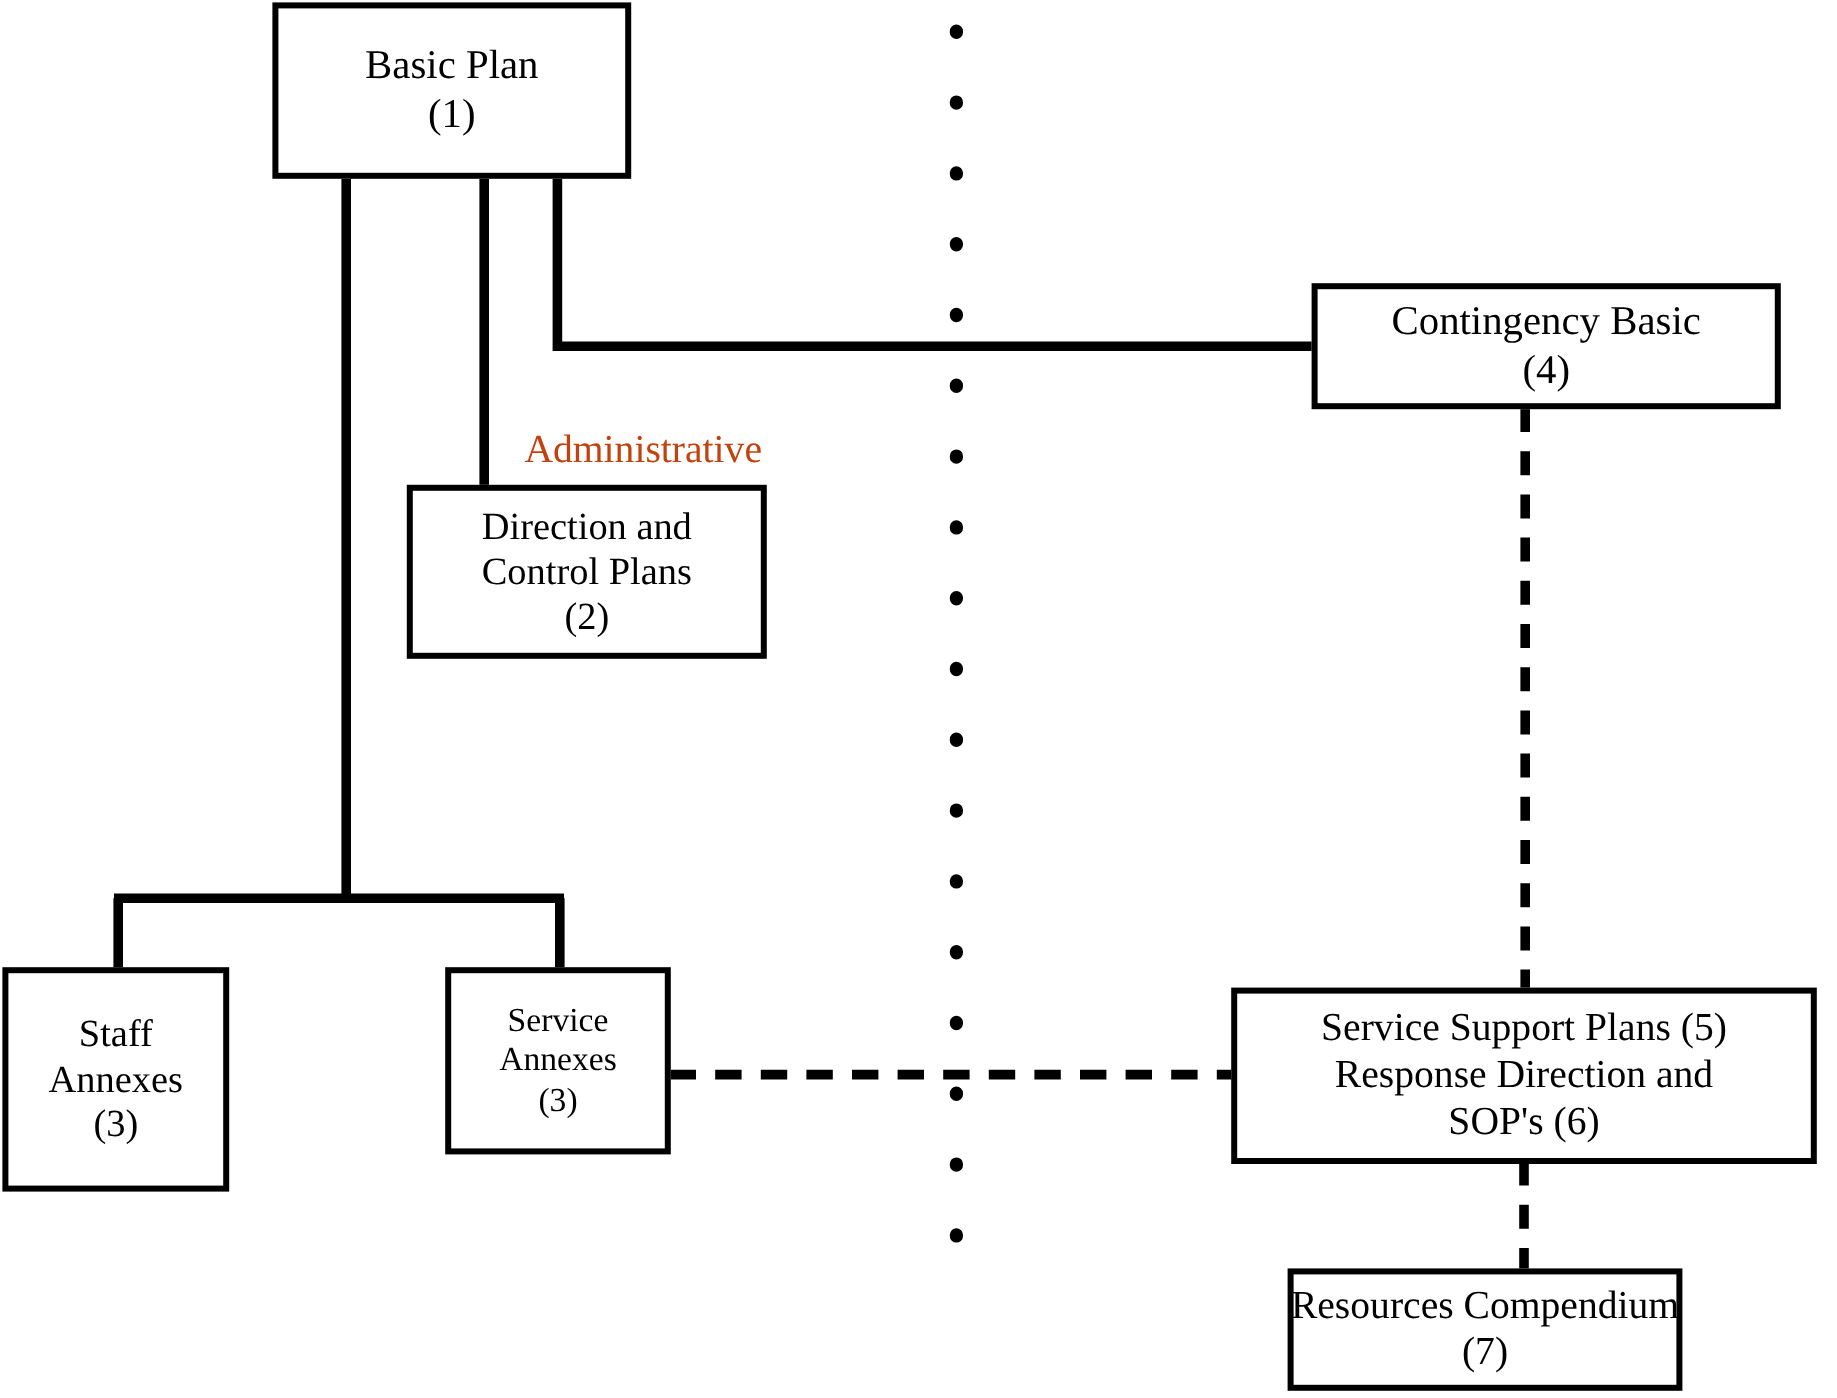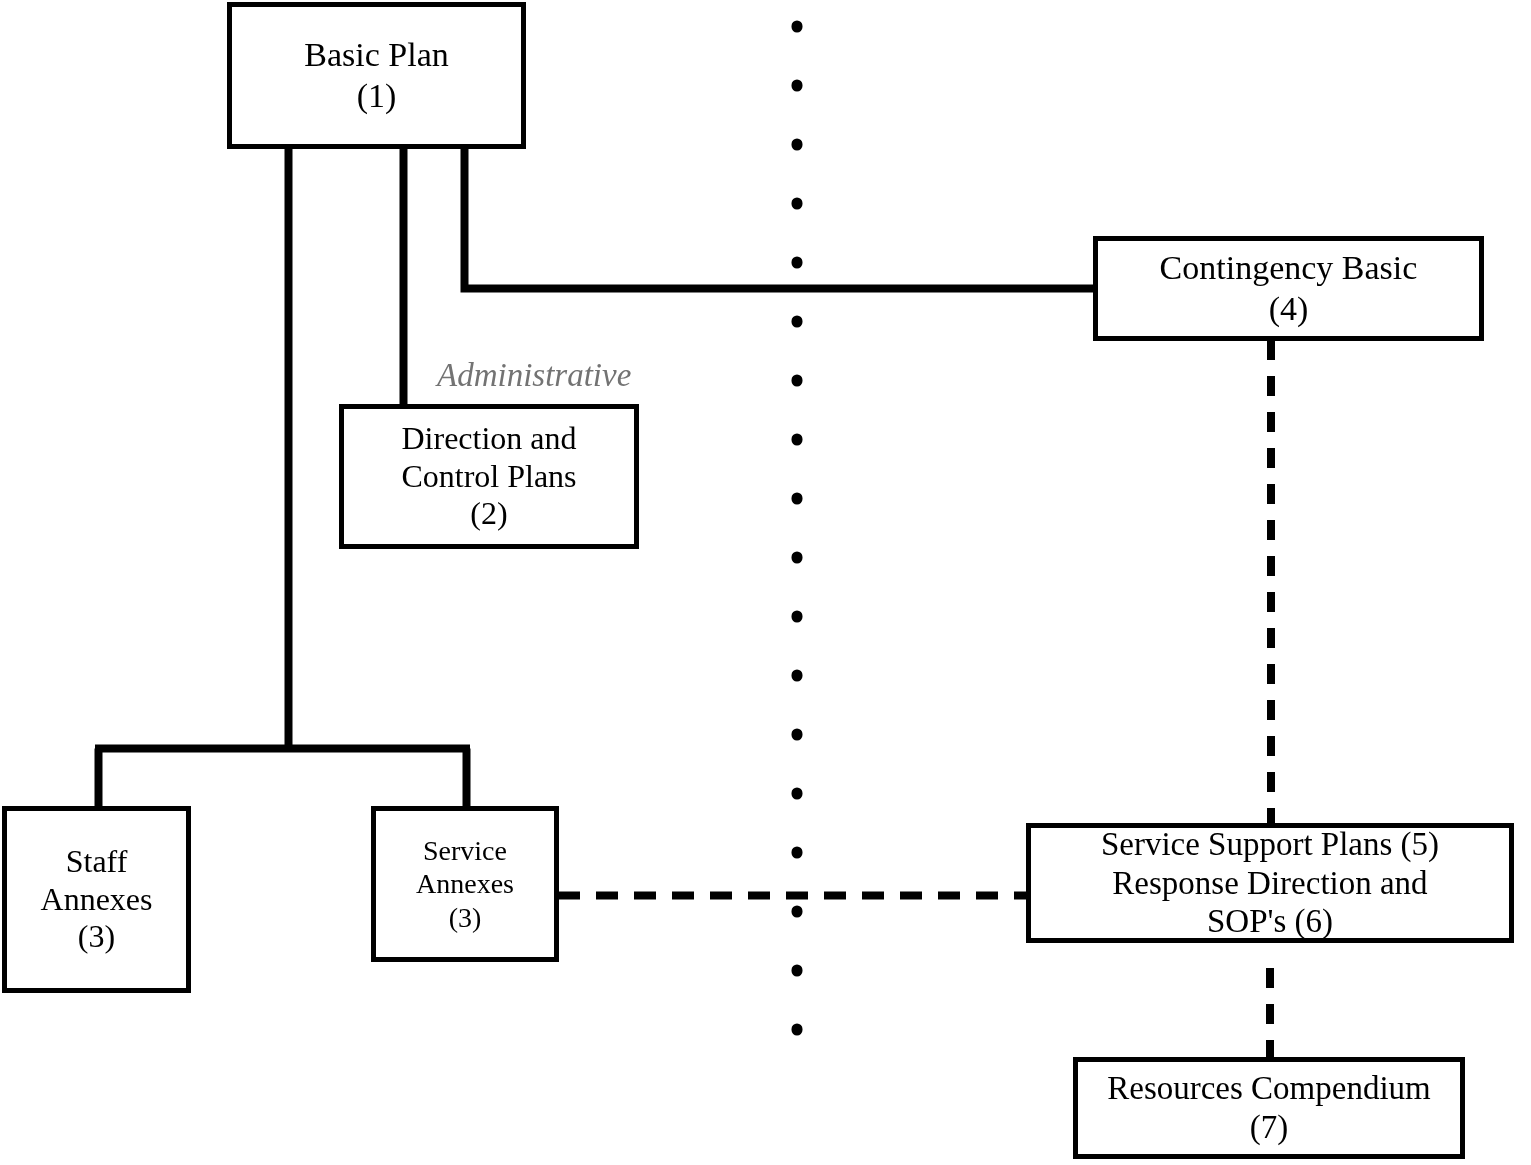--- a/index.html
+++ b/index.html
@@ -38,34 +38,33 @@
     color: #000000;
     line-height: 1.18;
     z-index: 3;
   }
   .node-line {
     display: block;
     white-space: nowrap;
   }
   .free-label {
     position: absolute;
-    color: #737373;
+    color: #c2410c;
     white-space: nowrap;
     z-index: 4;
-    font-style: italic;
   }
 
   
   #node-basic-plan   { left: 227px; top: 2px;    width: 299px; height: 147px; font-size: 34px; }
   #node-contingency  { left: 1093px; top: 236px; width: 391px; height: 105px; font-size: 34px; }
   #node-direction    { left: 339px; top: 404px;  width: 300px; height: 145px; font-size: 32px; text-align: right; }
   #node-staff        { left: 2px;   top: 806px;  width: 189px; height: 187px; font-size: 32px; align-items: center; }
   #node-service      { left: 371px; top: 806px;  width: 188px; height: 156px; font-size: 28px; }
-  #node-support      { left: 1026px; top: 823px; width: 488px; height: 120px; font-size: 33px; }
-  #node-resources    { left: 1073px; top: 1057px; width: 392px; height: 102px; font-size: 33px; }
+  #node-support      { left: 1026px; top: 823px; width: 488px; height: 147px; font-size: 33px; }
+  #node-resources    { left: 1073px; top: 1057px; width: 329px; height: 102px; font-size: 33px; }
 
   #label-administrative { left: 437px; top: 357px; font-size: 33px; }
 </style>
 </head>
 <body>
 
 <div id="diagram-canvas">
 
   <svg id="diagram-svg" viewBox="0 0 1531 1165" xmlns="http://www.w3.org/2000/svg">
 

